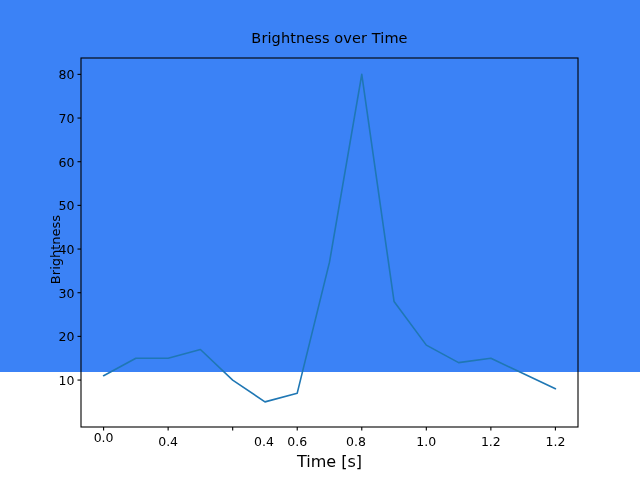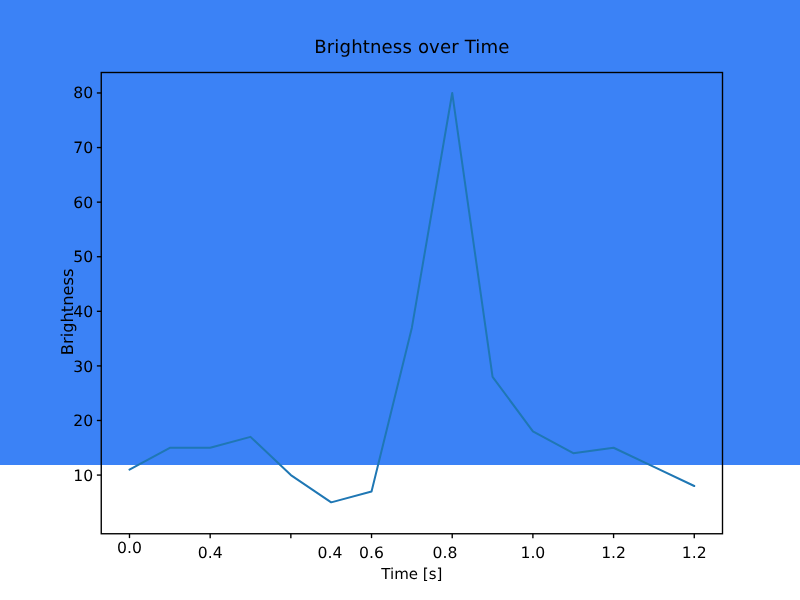--- a/index.html
+++ b/index.html
@@ -54,21 +54,21 @@
   .xtick-label {
     text-align: center;
     transform: translateX(-50%);
   }
   #xlabel {
     position: absolute;
     left: 81px;
     width: 497px;
     top: 452px;
     text-align: center;
-    font-size: 12px;
+    font-size: 16px;
     color: #000000;
   }
   #ylabel {
     position: absolute;
     left: -5px;
     top: 242px;
     width: 120px;
     text-align: center;
     font-size: 13px;
     color: #000000;

